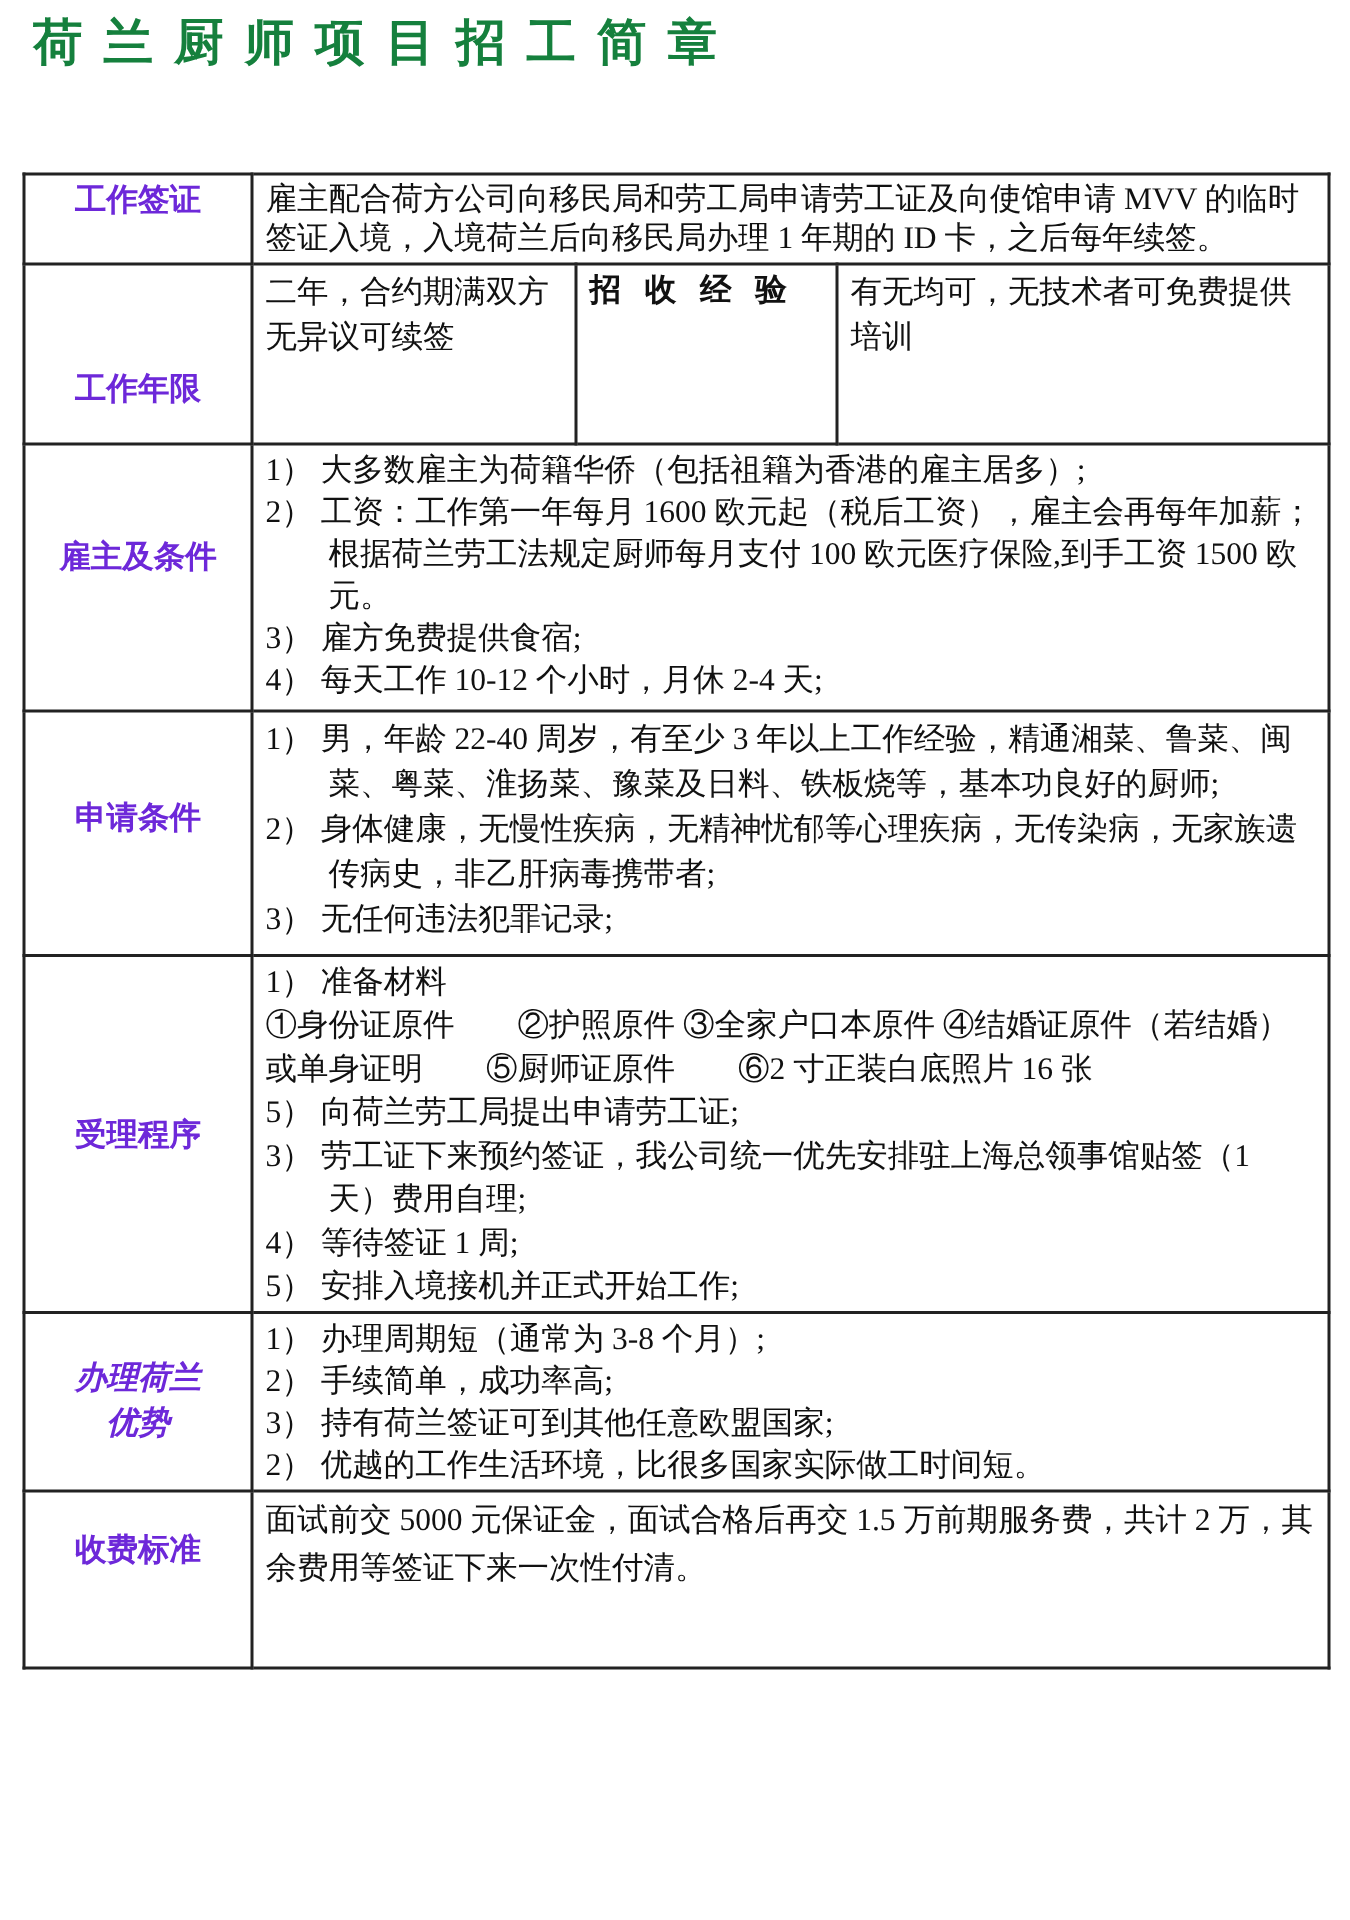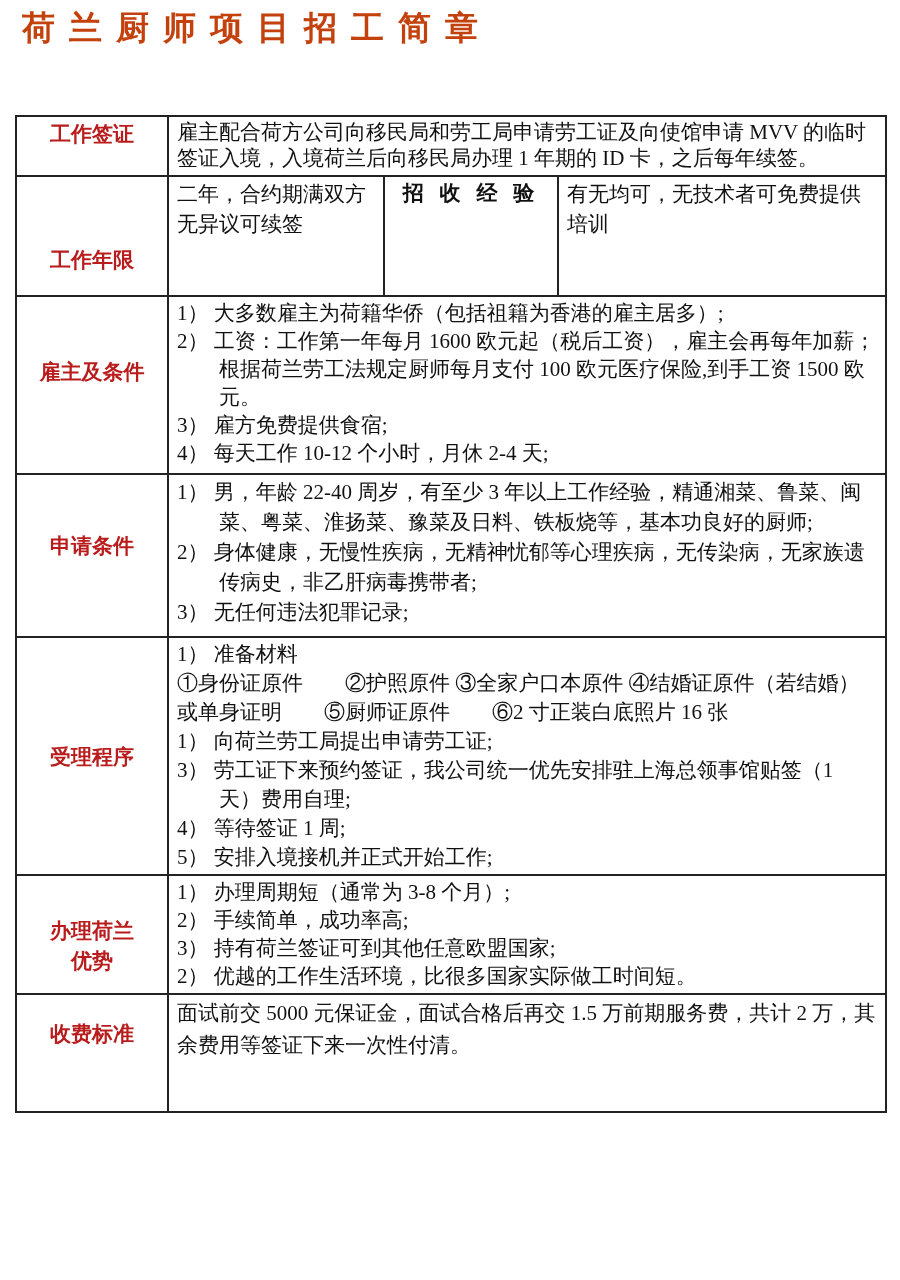--- a/index.html
+++ b/index.html
@@ -14,21 +14,21 @@
     width: 900px;
     height: 1280px;
     background: #fff;
     overflow: hidden;
   }
   .title {
     margin: 6px 0 0 22px;
     font-size: 33px;
     font-weight: 700;
     letter-spacing: 14px;
-    color: #c2410c;
+    color: #15803d;
     font-family: "Liberation Serif", "DejaVu Serif", serif;
     white-space: nowrap;
   }
   table.tbl {
     border-collapse: collapse;
     table-layout: fixed;
     width: 870px;
     margin: 64px 0 0 15px;
     font-size: 21px;
   }
@@ -38,35 +38,35 @@
     padding: 2px 8px 2px 8px;
     overflow: hidden;
   }
   td.lbl {
     text-align: center;
     vertical-align: middle;
     padding: 0 2px;
     font-weight: 700;
     font-family: "Liberation Sans", "DejaVu Sans", sans-serif;
     font-size: 21px;
-    color: #b91c1c;
+    color: #6d28d9;
   }
   td.lbl .sh { display: inline-block; line-height: 1.45; }
   .m12  { margin-top: 12px; }
   .m20  { margin-top: 20px; }
   .m22  { margin-top: 22px; }
-  .m26  { margin-top: 38px; }
+  .m26  { margin-top: 26px; font-style: italic; }
   .m54  { margin-top: 54px; }
   .m58  { margin-top: 58px; }
   .m66  { margin-top: 66px; }
   .m102 { margin-top: 102px; }
   .narrow { max-width: 4.6em; }
 
   td.mid { vertical-align: middle; }
-  td.ctr { text-align: center; }
+  td.ctr { text-align: left; }
 
   tr.r1 td { height: 54px; }
   tr.r2 td { height: 114px; }
   tr.r3 td { height: 75px; }
   tr.r4 td { height: 172px; margin-top: 24px; }
   tr.r5 td { height: 157px; }
   tr.r6 td { height: 232px; }
   tr.r7 td { height: 113px; }
   tr.r8 td { height: 86px; }
   tr.r9 td { height: 112px; }
@@ -156,21 +156,21 @@
       </tr>
 
       <tr class="r6">
         <td class="lbl">
           <span class="sh m102">受理程序</span>
         </td>
         <td colspan="3">
           <div class="itm lh29">1） 准备材料</div>
           <div class="para lh29">①身份证原件　　②护照原件 ③全家户口本原件 ④结婚证原件（若结婚）</div>
           <div class="para lh29">或单身证明　　⑤厨师证原件　　⑥2 寸正装白底照片 16 张</div>
-          <div class="itm lh29">1） 向荷兰劳工局提出申请劳工证;</div>
+          <div class="itm lh29">5） 向荷兰劳工局提出申请劳工证;</div>
           <div class="itm lh29">3） 劳工证下来预约签证，我公司统一优先安排驻上海总领事馆贴签（1 天）费用自理;</div>
           <div class="itm lh29">4） 等待签证 1 周;</div>
           <div class="itm lh29">5） 安排入境接机并正式开始工作;</div>
         </td>
       </tr>
 
       <tr class="r7">
         <td class="lbl">
           <span class="sh m26 narrow">办理荷兰优势</span>
         </td>

